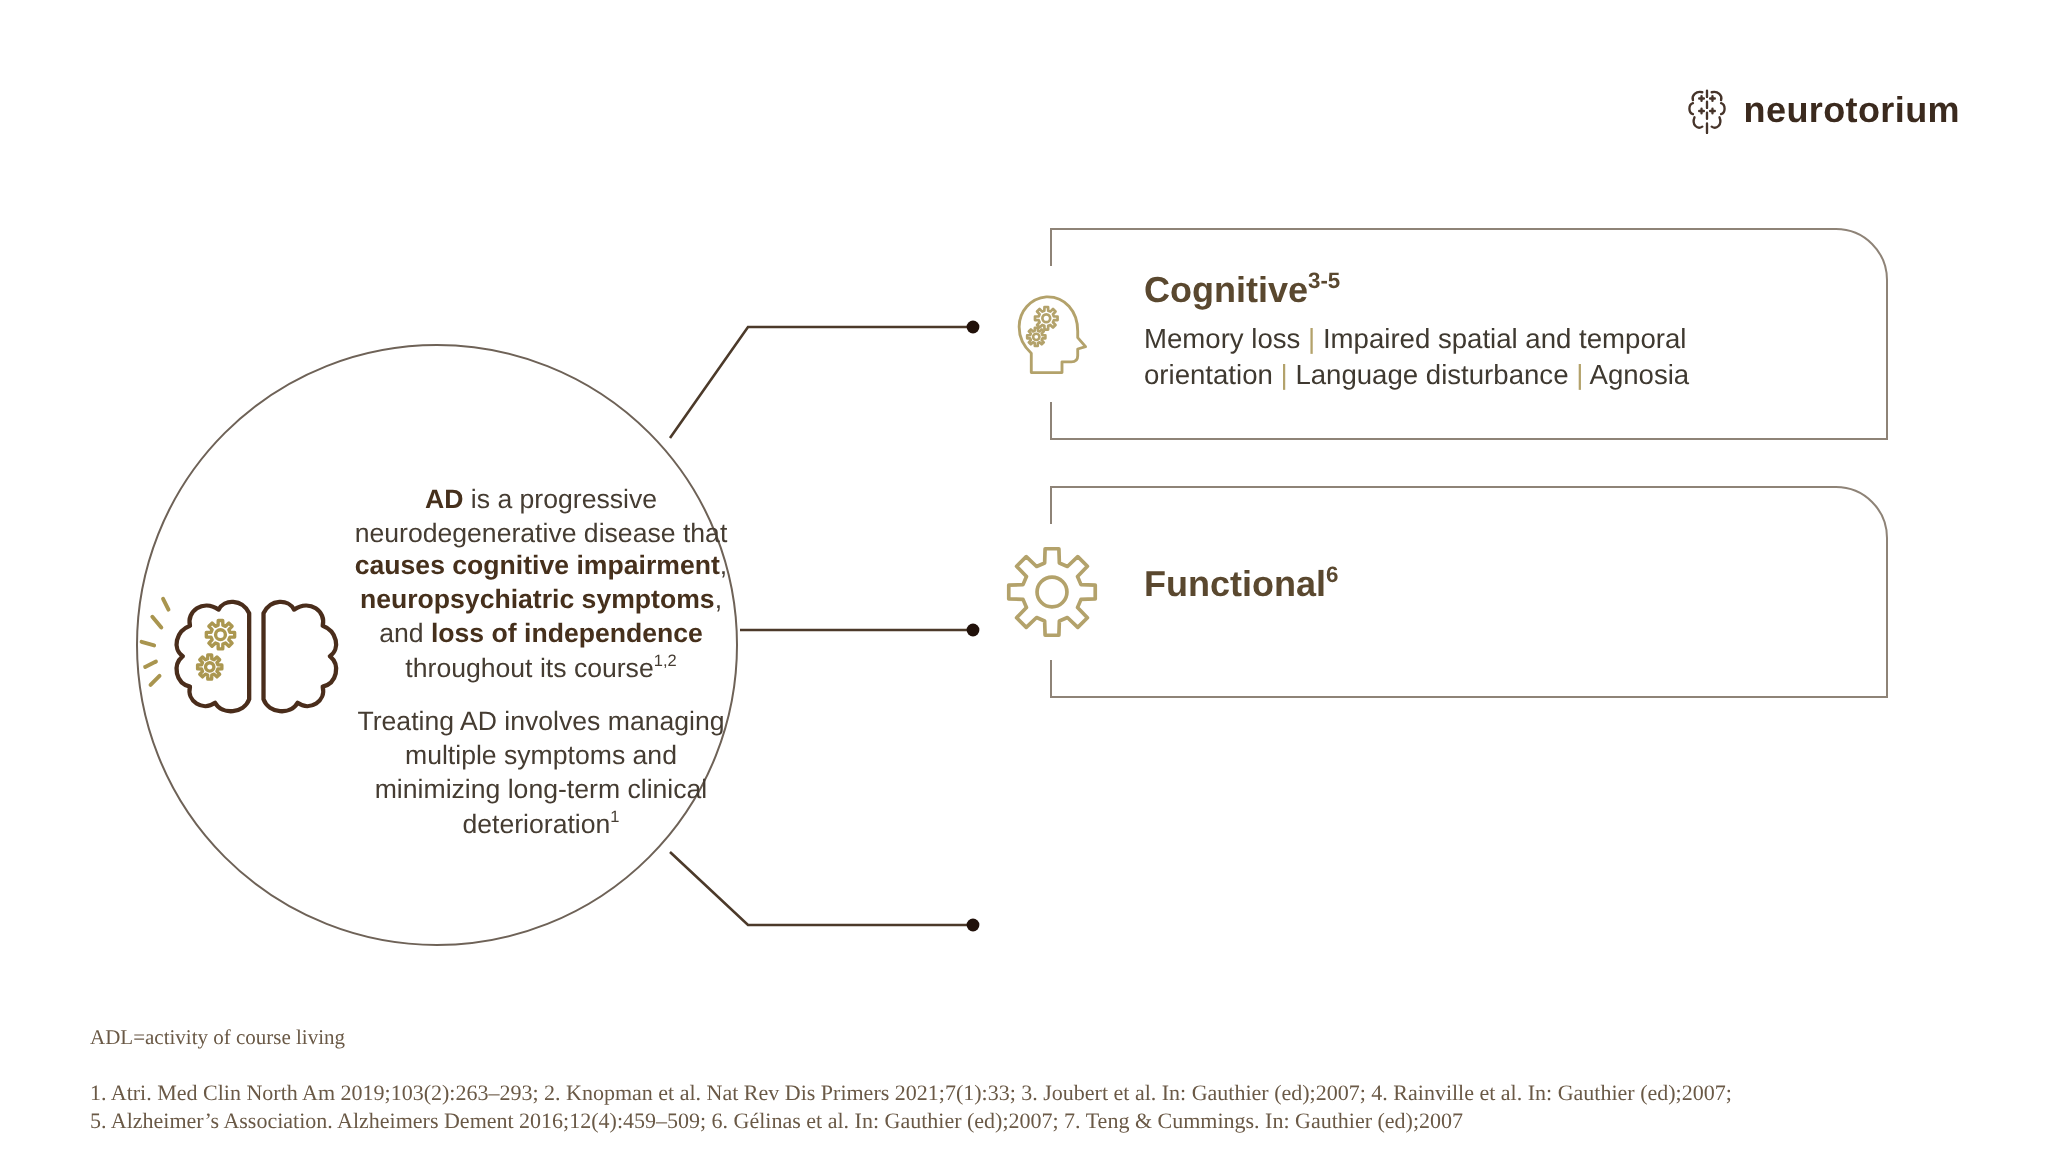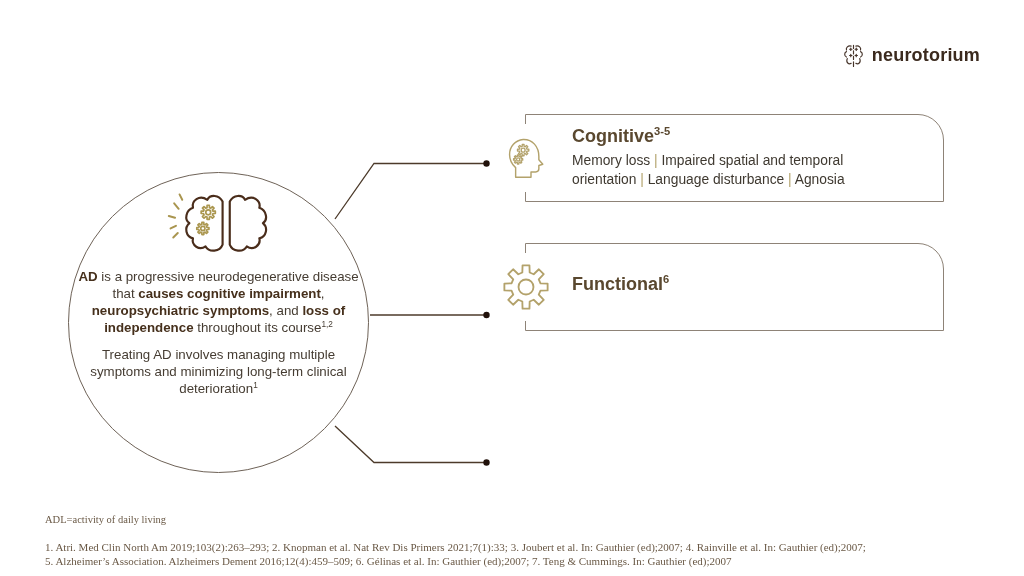--- a/index.html
+++ b/index.html
@@ -18,29 +18,29 @@
     font-size:24.5px;font-weight:bold;color:#3a2315;word-spacing:3px;letter-spacing:0.2px;
   }
   .logo{position:absolute;right:44px;top:42px;display:flex;align-items:center;gap:6px;text-align:right;}
   .logo-text{font-size:18px;font-weight:600;color:#3b2a1e;letter-spacing:0.2px;}
   
   .overlay{position:absolute;left:0;top:0;width:1024px;height:576px;pointer-events:none;}
   
   .circle{
     position:absolute;left:68px;top:172px;width:301px;height:301px;box-sizing:border-box;
     border:1.4px solid #6e6257;border-radius:50%;background:#fff;
-    display:flex;flex-direction:column;align-items:center;padding-top:12px;
+    display:flex;flex-direction:row;align-items:center;padding-top:12px;
   }
   .circle-text{width:288px;text-align:center;font-size:13.3px;color:#453c32;line-height:1.27;}
   .circle-text .p1{margin:6px 0 10px 0;}
   .circle-text b{color:#46301c;}
   .circle-text sup,.box-title sup{font-size:62%;}
   
   .sbox{
-    position:absolute;left:525px;width:419px;height:88px;box-sizing:border-box;
+    position:absolute;left:525px;width:419px;height:106px;box-sizing:border-box;
     border:1.5px solid #8e8377;border-top-right-radius:26px;background:transparent;
     display:flex;flex-direction:column;justify-content:center;
     padding:6px 16px 8px 46px;
   }
   .sbox.b1{top:114px;} .sbox.b2{top:243px;} .sbox.b3{top:409px;}
   .icon-wrap{
     position:absolute;left:-32px;top:50%;transform:translateY(-50%);
     width:64px;height:68px;background:#fff;
     display:flex;align-items:center;justify-content:center;
   }
@@ -144,17 +144,17 @@
   <div class="sbox b2">
     <div class="icon-wrap">
       <svg width="48" height="48" viewBox="0 0 48 48">
         <use href="#gear" transform="translate(24,24) scale(1.15)" stroke="#b3a26b" stroke-width="1.6" fill="#fff"></use>
       </svg>
     </div>
     <div class="box-title"><span>Functional</span><sup>6</sup></div>
   </div>
 
 
-  <div class="footnote">ADL=activity of daily living</div>
+  <div class="footnote">ADL=activity of course living</div>
   <div class="refs">1. Atri. Med Clin North Am 2019;103(2):263–293; 2. Knopman et al. Nat Rev Dis Primers 2021;7(1):33; 3. Joubert et al. In: Gauthier (ed);2007; 4. Rainville et al. In: Gauthier (ed);2007;
 5. Alzheimer’s Association. Alzheimers Dement 2016;12(4):459–509; 6. Gélinas et al. In: Gauthier (ed);2007; 7. Teng &amp; Cummings. In: Gauthier (ed);2007</div>
 
 </div>
 
 </body></html>

